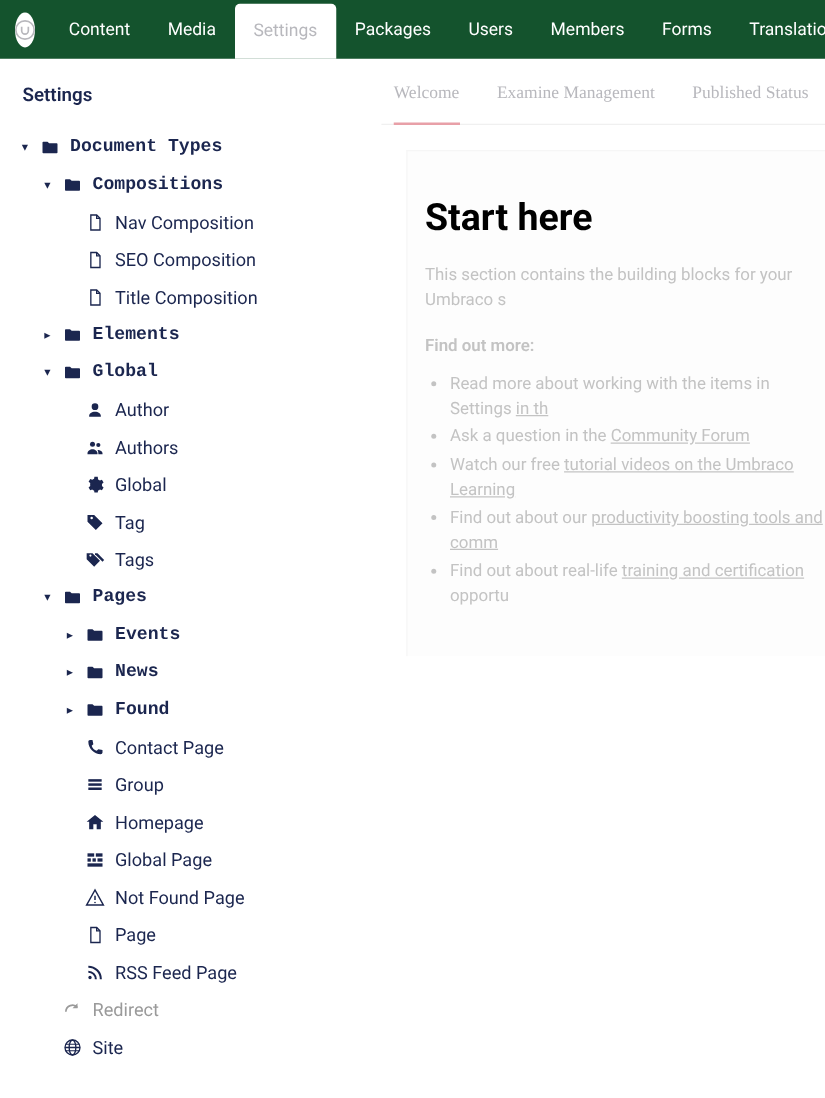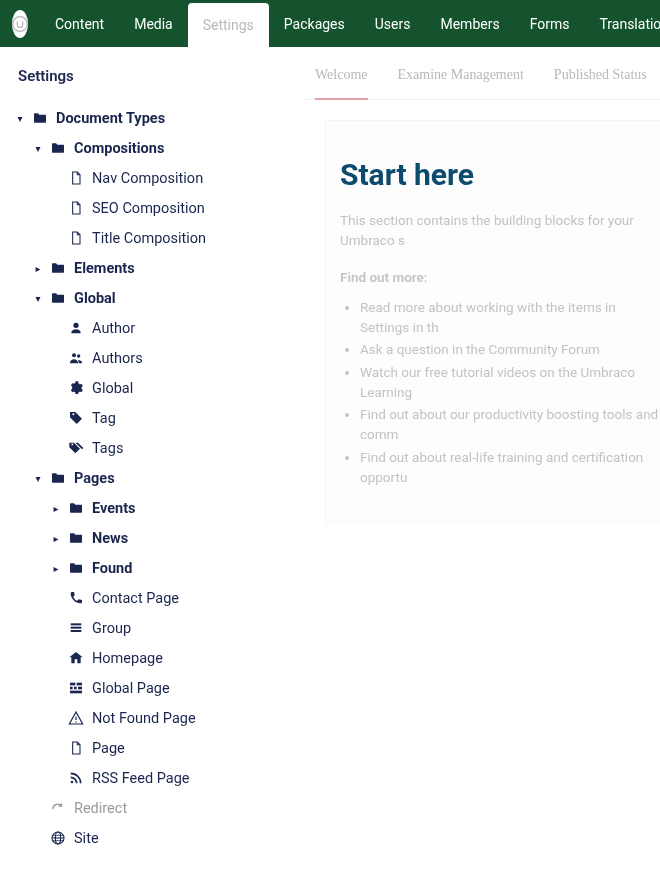--- a/index.html
+++ b/index.html
@@ -12,34 +12,34 @@
 .topnav-item.active { background: #fff; color: #b8b8bd; border-radius: 4px 4px 0 0; margin-top: 3px; height: 44px; }
 .content { display: flex; height: calc(878px - 47px); }
 .sidebar { width: 305px; padding: 20px 12px 0 12px; overflow-y: auto; }
 .sidebar-title { font-weight: 600; font-size: 15px; margin: 0 0 18px 6px; color: #1b264f; }
 .tree { list-style: none; }
 .tree li { display: flex; align-items: center; min-height: 30px; cursor: pointer; white-space: nowrap; }
 .tree .caret { width: 16px; display: inline-flex; justify-content: center; font-size: 10px; color: #1b264f; }
 .tree .caret.blank { visibility: hidden; }
 .tree .ico { width: 20px; display: inline-flex; justify-content: center; margin: 0 6px 0 2px; }
 .tree .lbl { color: #1b264f; font-size: 14.5px; }
-.tree .lbl.bold { font-weight: 700; }
+.tree .lbl.bold { font-weight: 700; font-family: Liberation Mono, monospace; }
 .tree ul { list-style: none; padding-left: 18px; }
 .main { flex: 1; padding: 0; overflow: hidden; }
 .tabs { display: flex; gap: 30px; padding: 20px 10px 16px 10px; border-bottom: 1px solid #f0f0f0; }
 .tab { color: #b8b8bd; cursor: pointer; font-size: 14px; position: relative; font-family: Liberation Serif, serif; }
 .tab.active::after { content: ""; position: absolute; left: 0; right: 0; bottom: -17px; height: 2px; background: #e8a0a8; }
 .panel { background: #fdfdfd; margin: 20px 0 0 20px; padding: 36px 0 36px 14px; border: 1px solid #f6f6f6; border-right: none; border-bottom: none; }
-.panel h1 { font-size: 30px; font-weight: 700; color: #0c4a6e; margin-bottom: 18px; }
+.panel h1 { font-size: 30px; font-weight: 700; color: #000000; margin-bottom: 18px; }
 .panel p, .panel li { color: #c3c3c3; font-size: 13.5px; line-height: 1.5; }
 .panel .intro { margin-bottom: 16px; }
 .panel .findout { font-weight: 600; margin-bottom: 10px; }
 .panel ul { padding-left: 20px; }
 .panel li { margin-bottom: 2px; }
-.panel .ul { }
+.panel .ul { text-decoration: underline; }
 svg { display: block; }
 </style>
 </head>
 <body>
 
 <div class="topbar">
   <div class="logo">
     <svg viewBox="0 0 24 24">
         <circle cx="12" cy="12" r="11" fill="none" stroke="#b8b8bd" stroke-width="2"></circle>
         <path d="M8 8 v5 a4 4 0 0 0 8 0 v-5" fill="none" stroke="#b8b8bd" stroke-width="2"></path>

